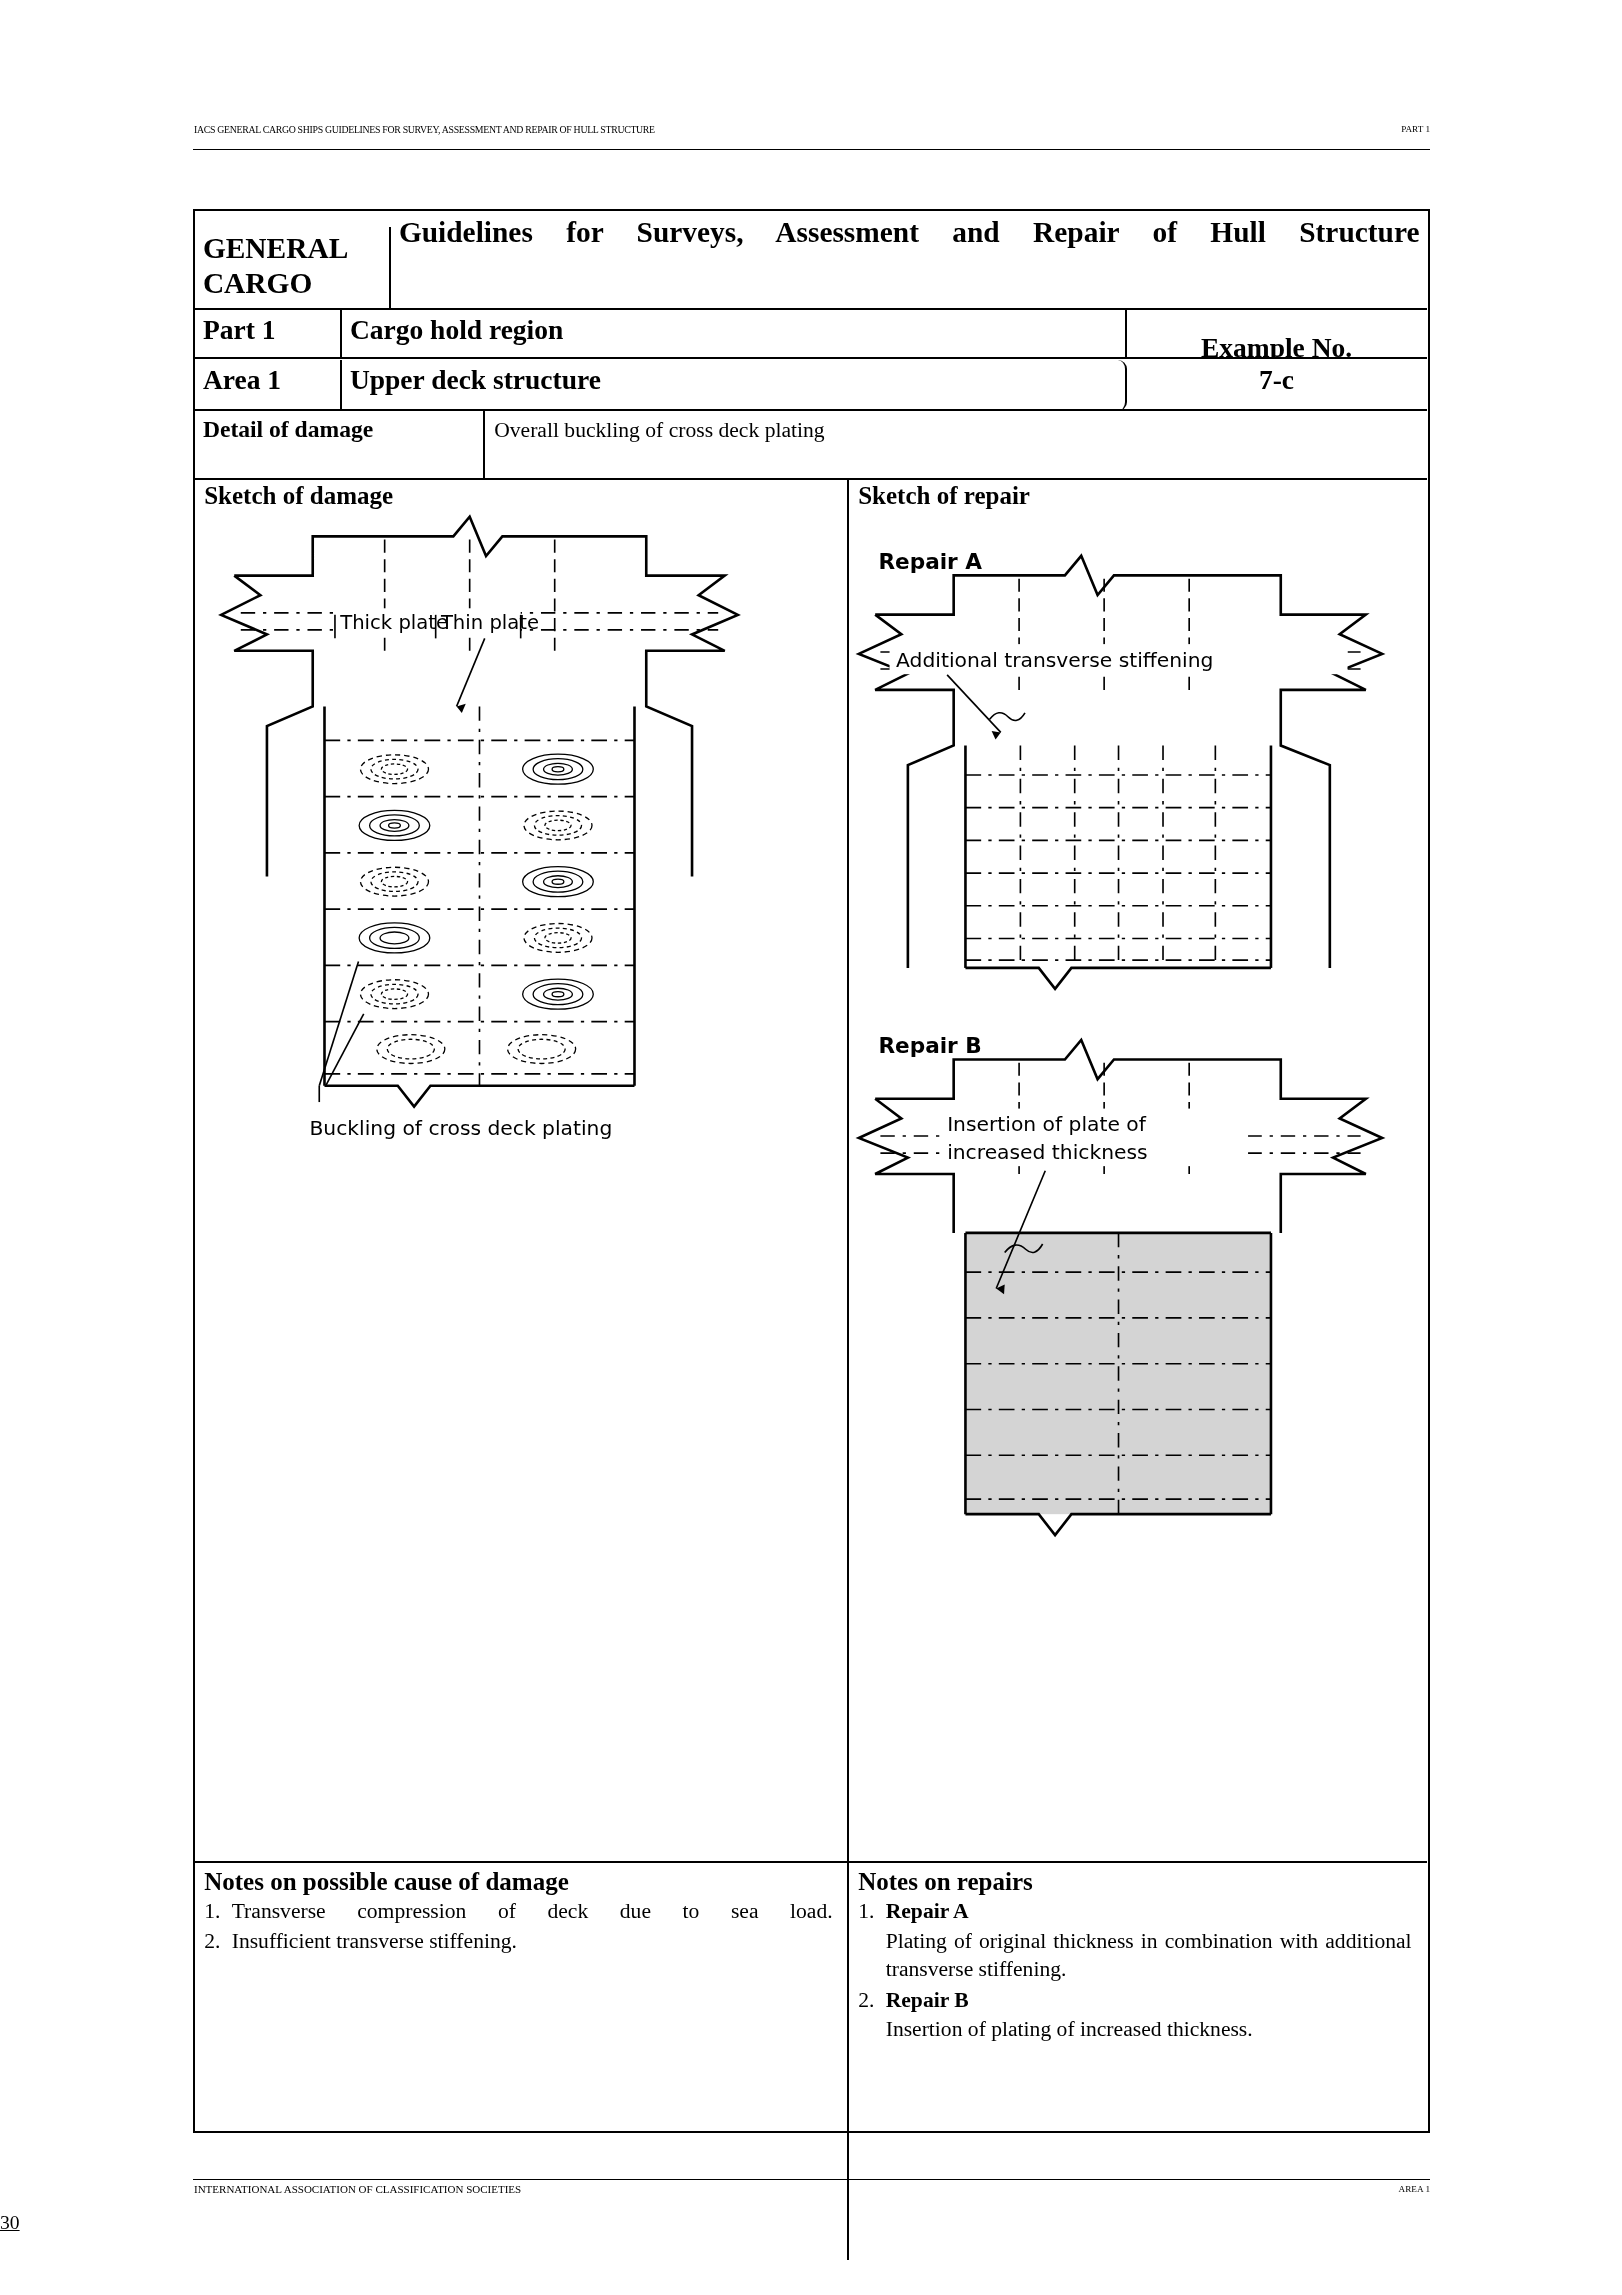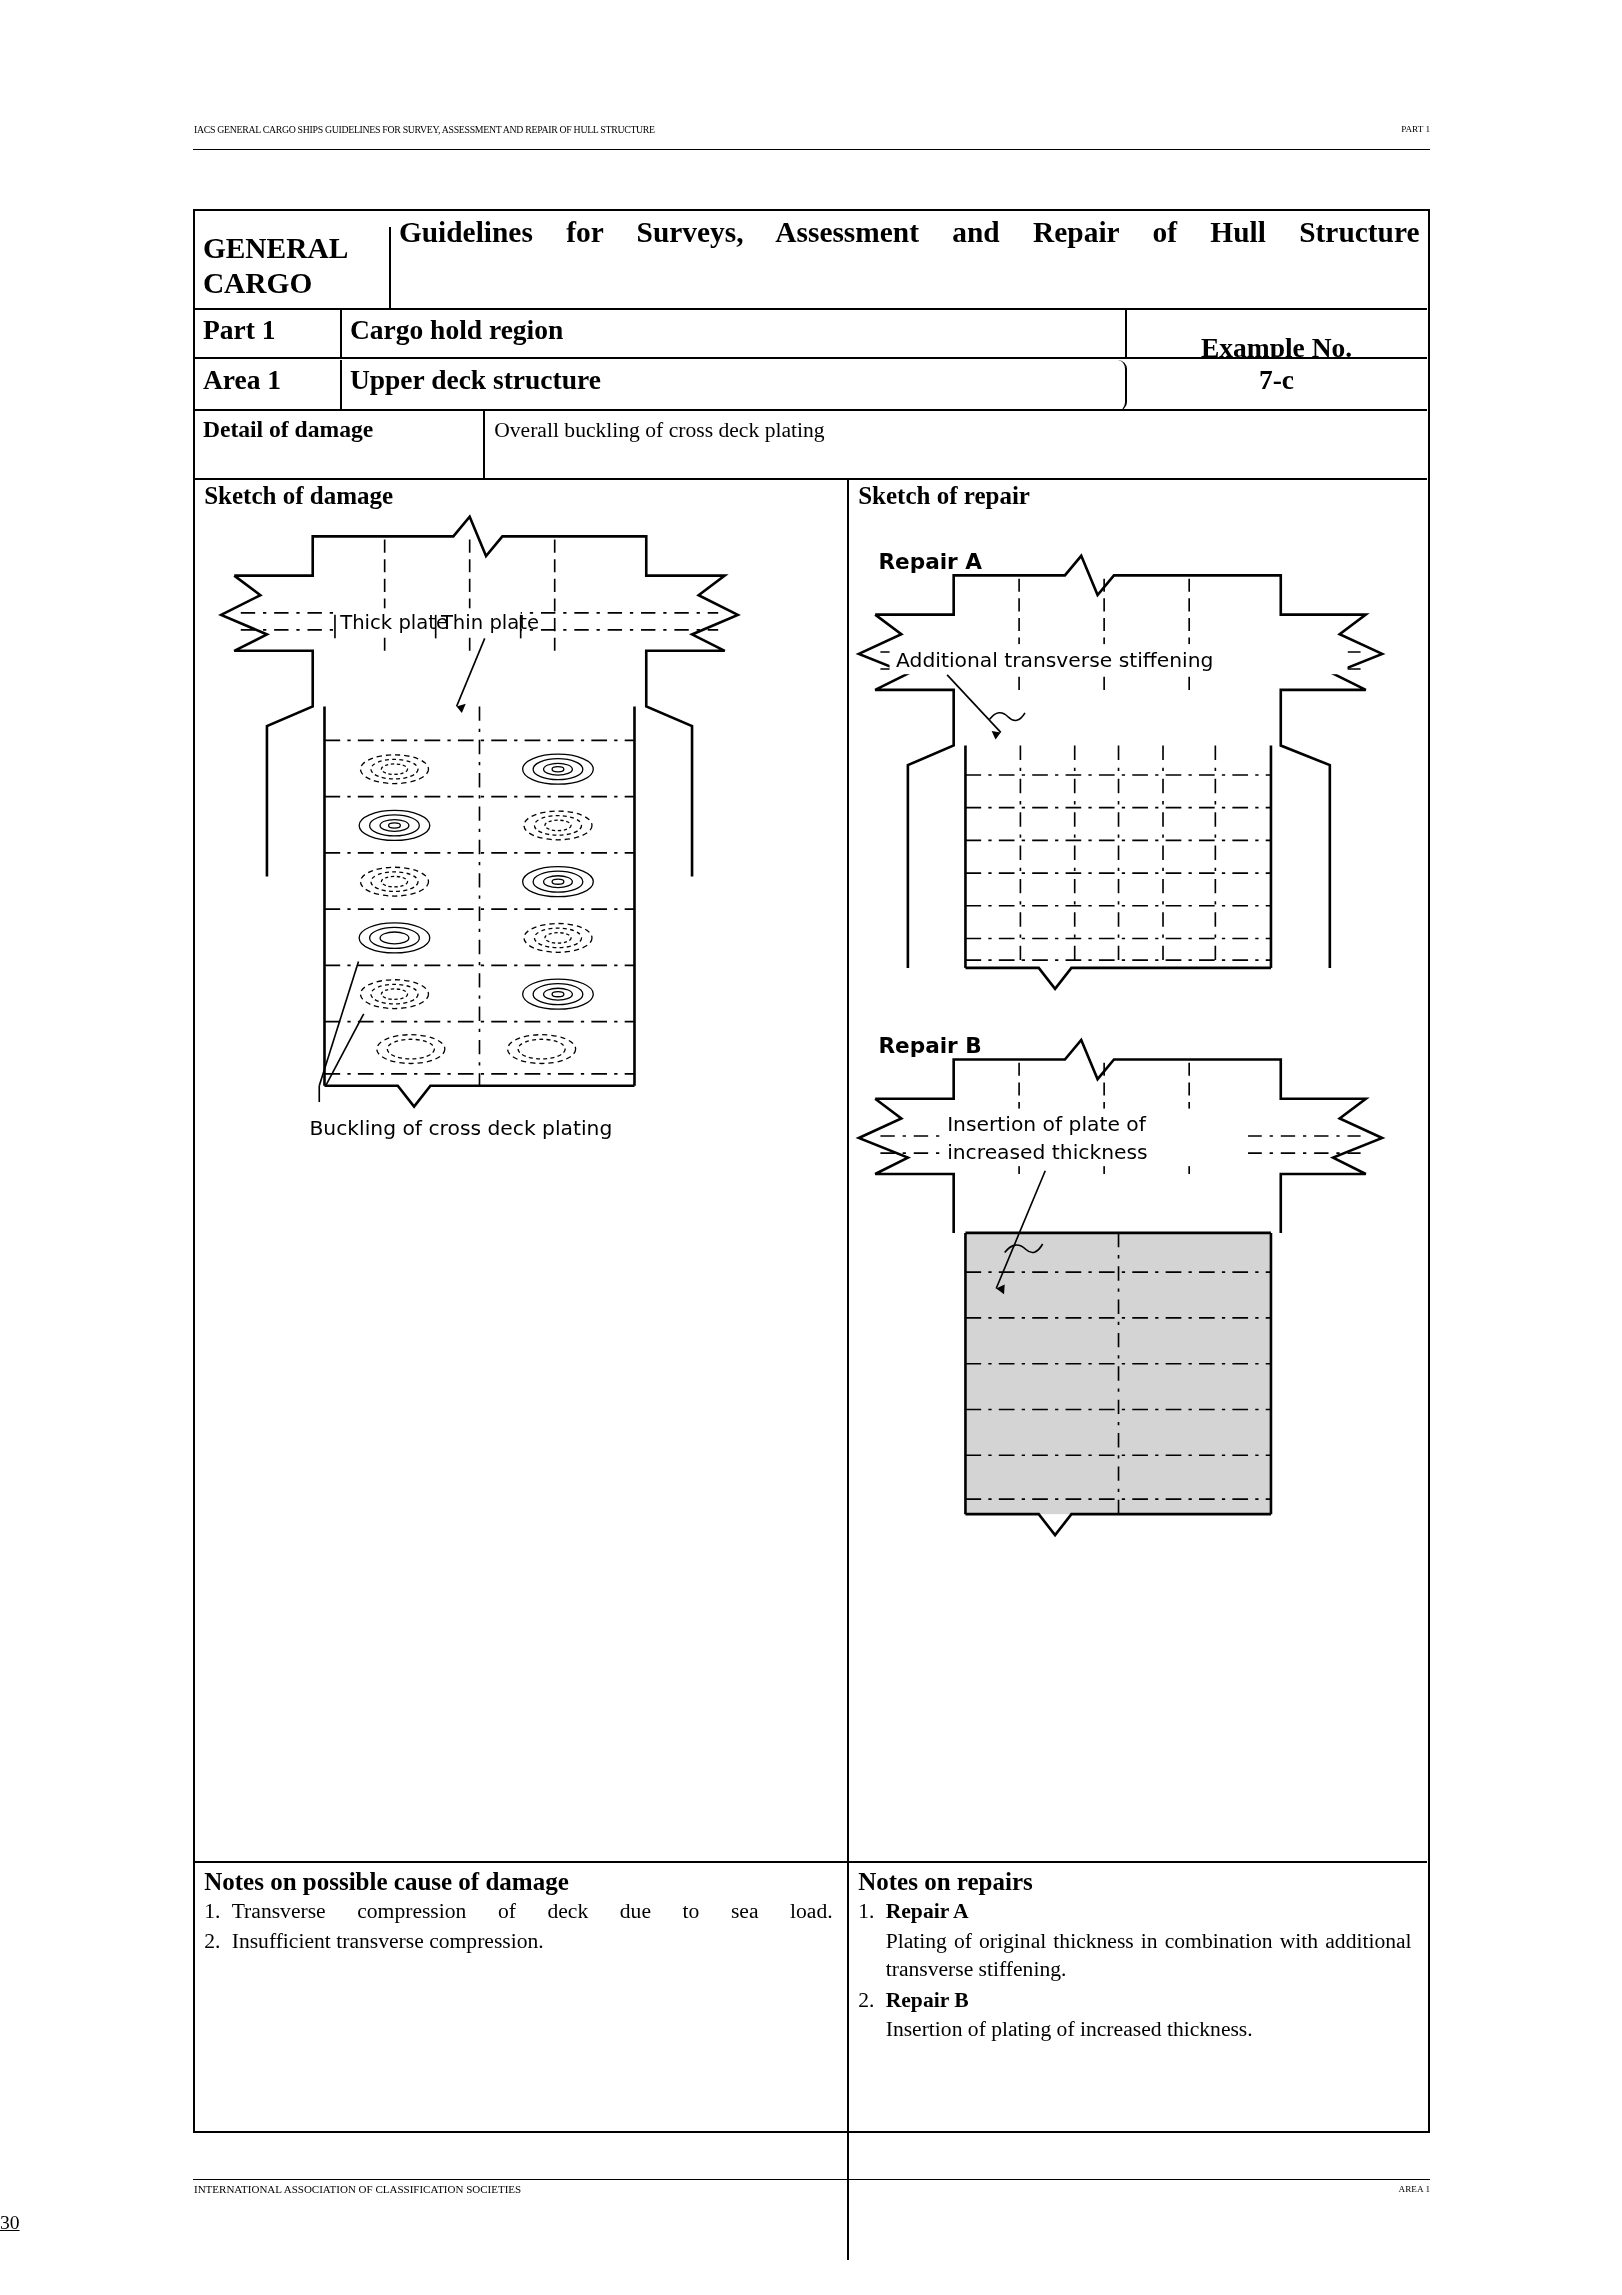--- a/index.html
+++ b/index.html
@@ -440,21 +440,21 @@
     <div class="cell" id="r6">
       <div class="cell br" id="r6a">
         <div class="notes-title">Notes on possible cause of damage</div>
         <div class="notes-list">
           <div class="note-item">
             <span class="note-num">1.</span>
             <span class="note-body jall">Transverse compression of deck due to sea load.</span>
           </div>
           <div class="note-item">
             <span class="note-num">2.</span>
-            <span class="note-body">Insufficient transverse compression.</span>
+            <span class="note-body">Insufficient transverse stiffening.</span>
           </div>
         </div>
       </div>
 
       <div class="cell" id="r6b">
         <div class="notes-title">Notes on repairs</div>
         <div class="notes-list">
           <div class="note-item">
             <span class="note-num">1.</span>
             <span class="note-body bold">Repair A</span>

